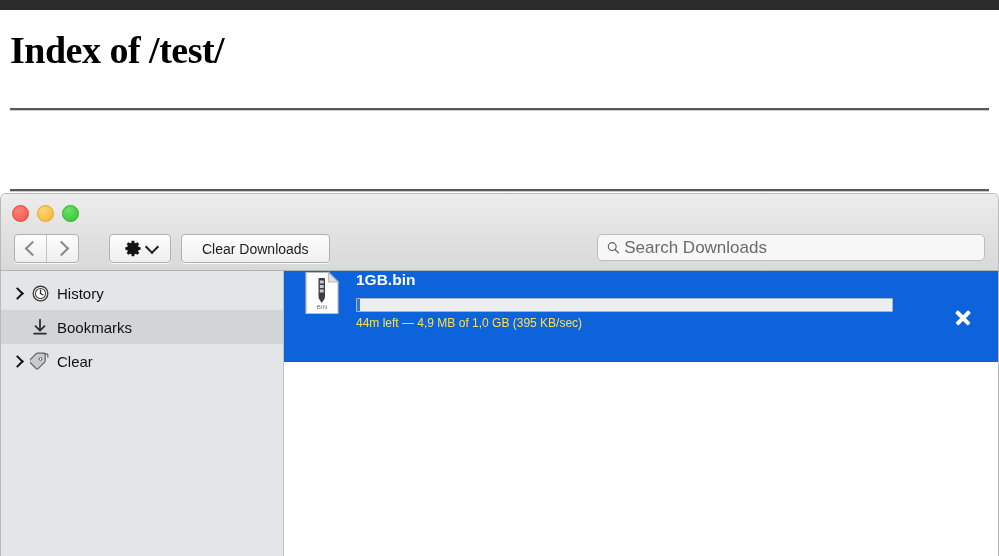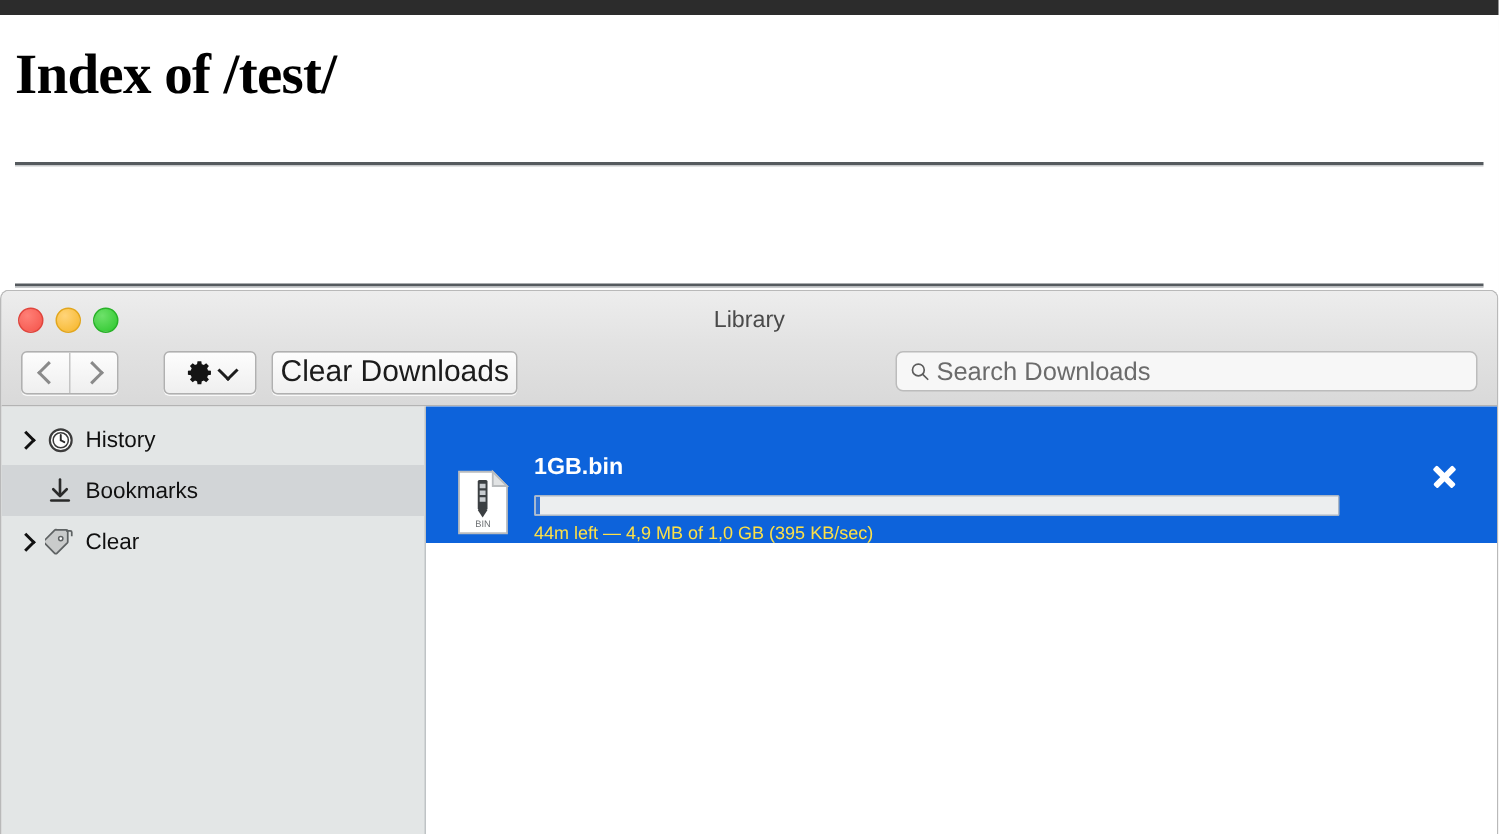--- a/index.html
+++ b/index.html
@@ -159,27 +159,27 @@
     border-left: 2.2px solid #1d1d1d;
     border-bottom: 2.2px solid #1d1d1d;
     transform: rotate(-45deg);
     margin-top: -4px;
   }
 
   .clear-btn {
     position: absolute;
     left: 180px; top: 40px;
     height: 27px;
-    padding: 0 5px;
+    padding: 0 20px;
     border: 1px solid #b0b0b0;
     border-radius: 4px;
     background: linear-gradient(180deg, #fdfdfd, #f0f0f0);
     display: flex;
     align-items: center;
-    font-size: 20px;
+    font-size: 14px;
     color: #1c1c1c;
     box-shadow: 0 1px 0 rgba(255,255,255,0.8);
     cursor: default;
     white-space: nowrap;
   }
 
   .search-field {
     position: absolute;
     right: 13px; top: 40px;
     width: 388px;
@@ -258,21 +258,21 @@
     background: #ffffff;
     position: relative;
   }
 
   
   .download-row {
     position: relative;
     height: 91px;
     background: #0d63db;
     display: flex;
-    align-items: flex-end;
+    align-items: flex-start;
     cursor: default;
   }
   .file-icon {
     margin-left: 20px;
     width: 36px;
     flex: 0 0 36px;
   }
   .dl-info {
     margin-left: 16px;
     flex: 1;
@@ -342,21 +342,20 @@
 
 <div class="library-window">
 
   <div class="titlebar">
     <div class="traffic-lights">
       <div class="light close"></div>
       <div class="light min"></div>
       <div class="light max"></div>
     </div>
 
-    <div class="window-title">Library</div>
 
     <div class="nav-group">
       <div class="nav-btn">
         <span class="chev left"></span>
       </div>
       <div class="nav-btn">
         <span class="chev right"></span>
       </div>
     </div>
 

